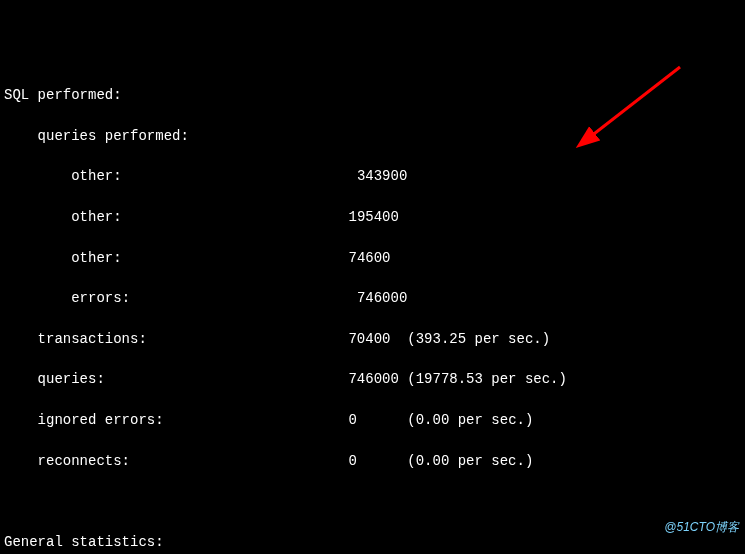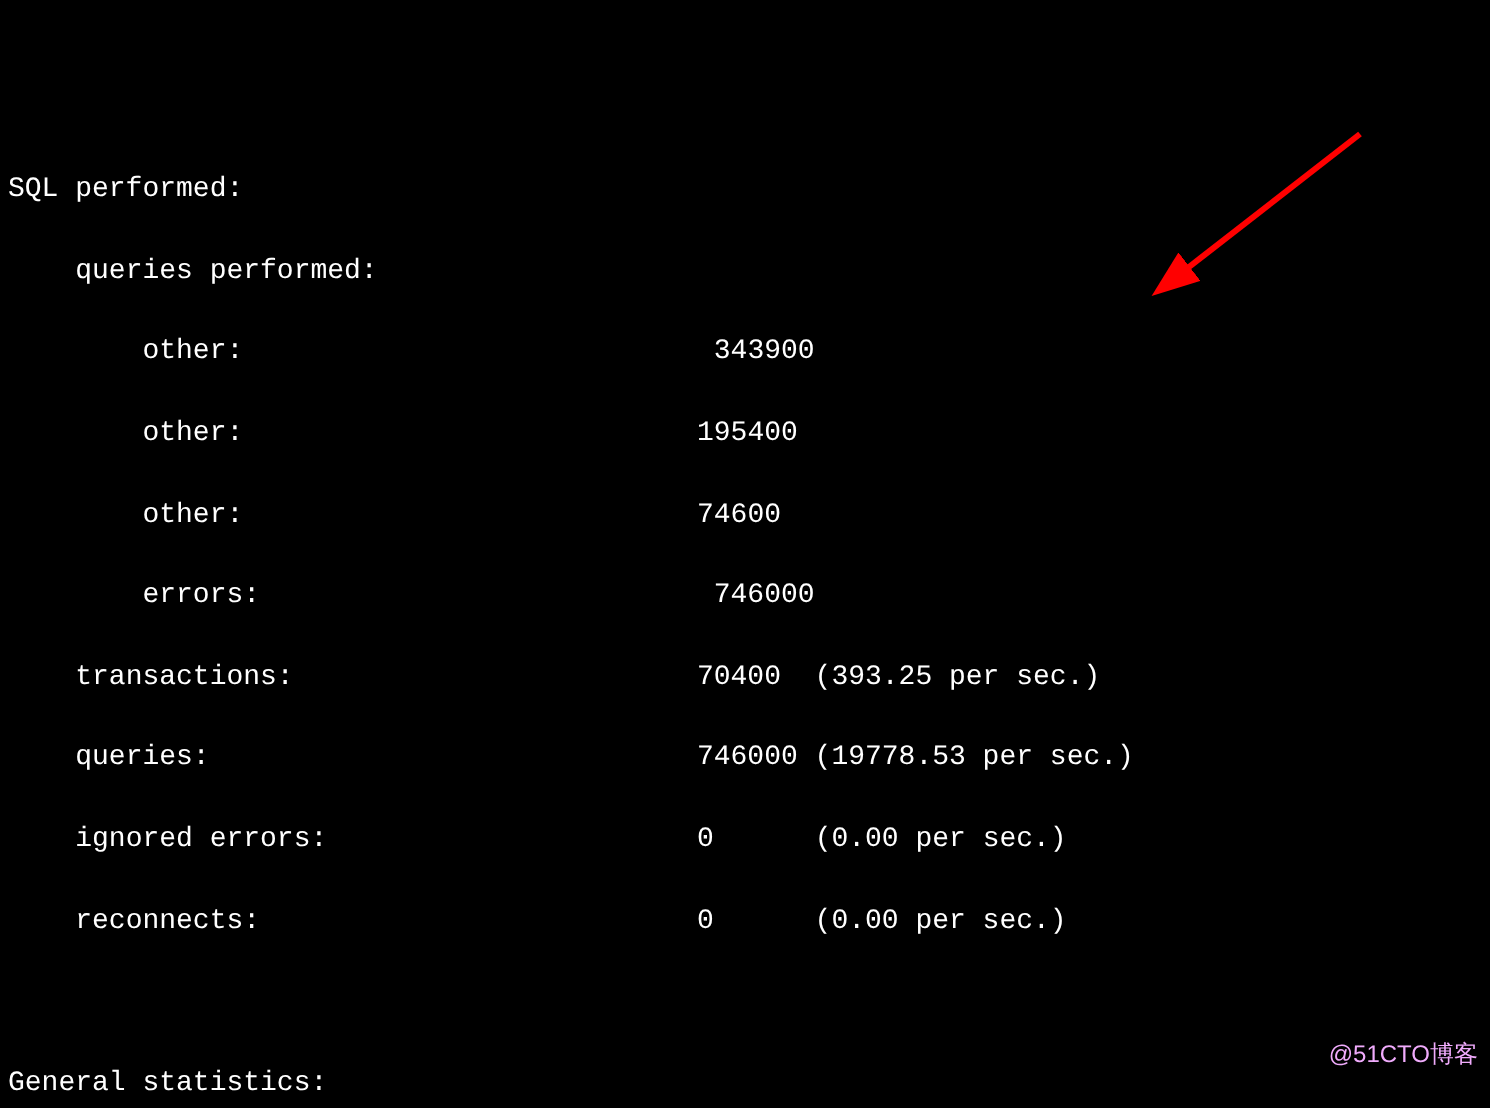--- a/index.html
+++ b/index.html
@@ -17,23 +17,24 @@
       height: 554px;
       padding: 4px 0 0 4px;
       position: relative;
       white-space: pre;
       overflow: hidden;
     }
     .watermark {
       position: absolute;
       right: 6px;
       bottom: 18px;
-      color: #f0abfc;
+      color: #7dd3fc;
       font-size: 12px;
       font-family: sans-serif;
+      font-style: italic;
     }
     .arrow {
       position: absolute;
       left: 570px;
       top: 62px;
       width: 120px;
       height: 90px;
       pointer-events: none;
     }
     .line { display: block; }

